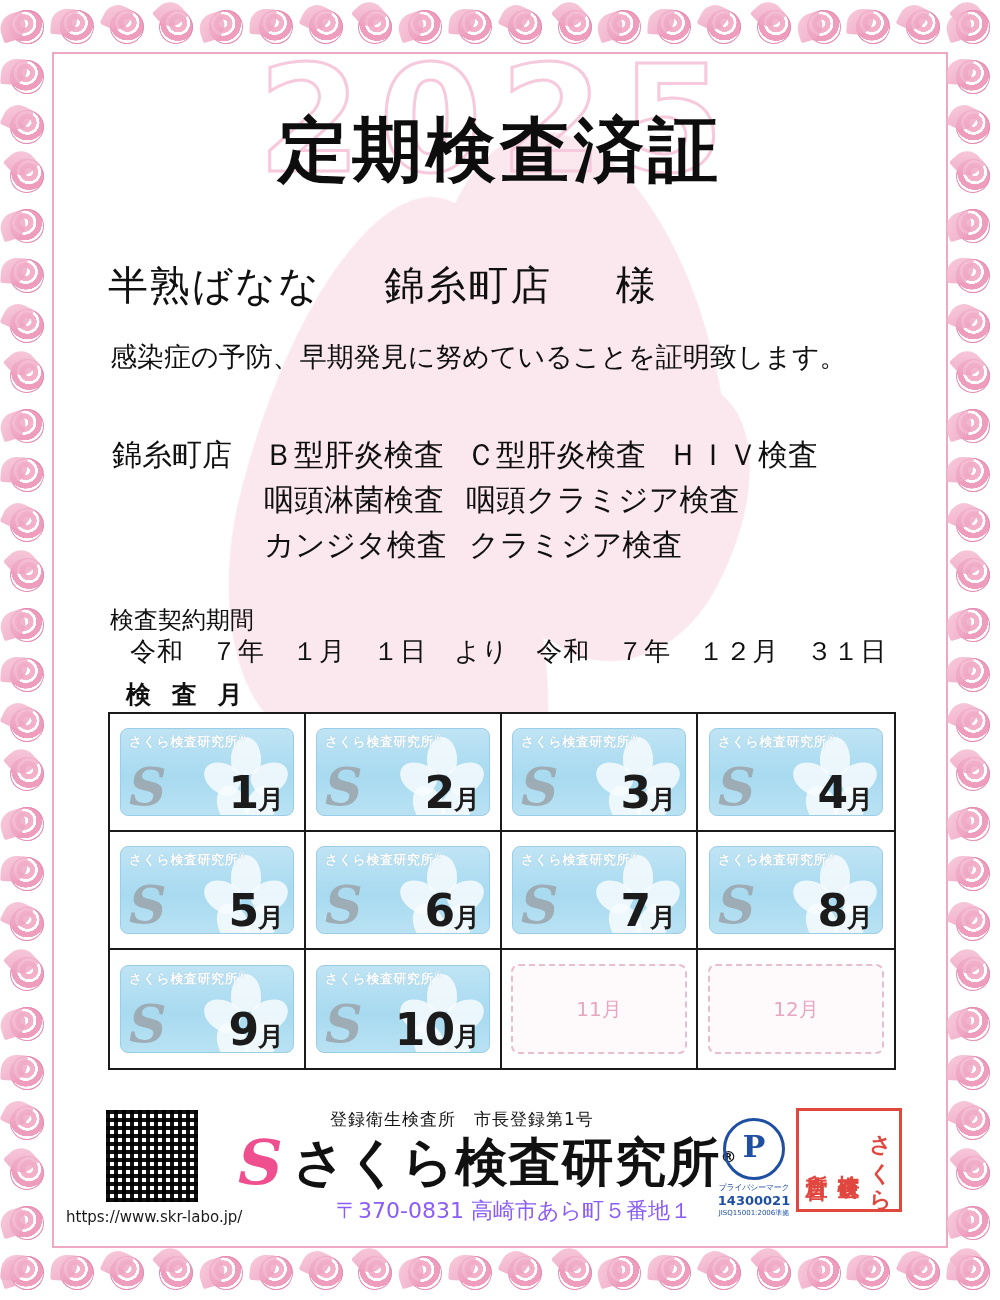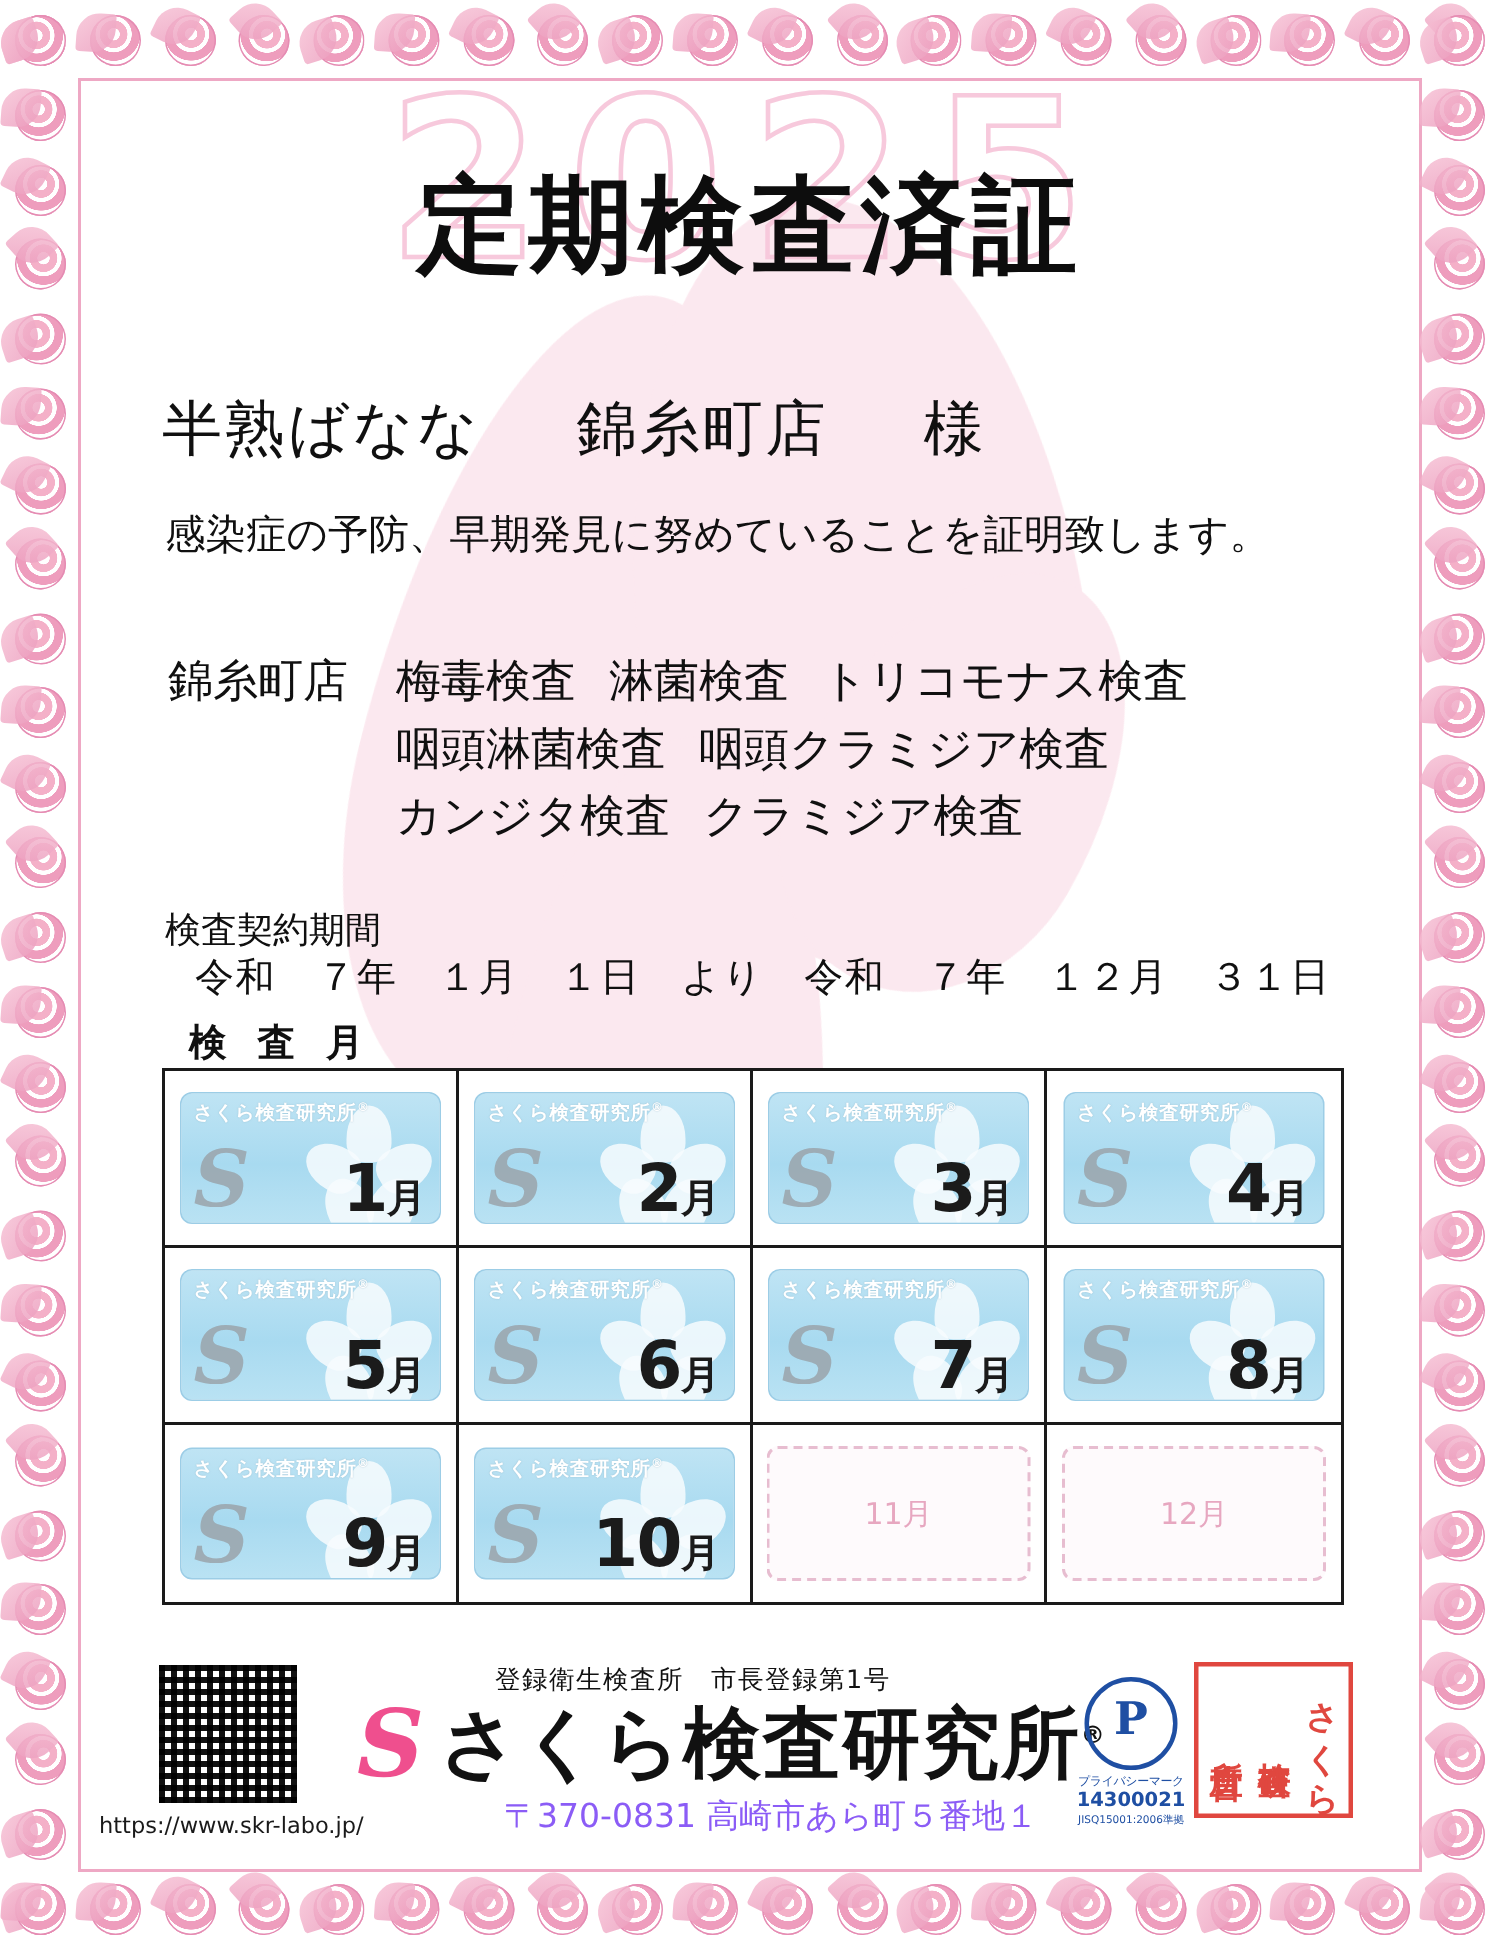--- a/index.html
+++ b/index.html
@@ -411,21 +411,21 @@
       <span>様</span>
     </div>
 
     <div class="statement">
       <div>感染症の予防、早期発見に努めていることを証明致します。</div>
     </div>
 
     <div class="items-block">
       <span class="items-label">錦糸町店</span><span class="items-lines">
         <div class="line">
-          <span>梅毒検査</span><span class="sp"></span><span>淋菌検査</span><span class="sp"></span><span>トリコモナス検査</span>
+          <span>Ｂ型肝炎検査</span><span class="sp"></span><span>Ｃ型肝炎検査</span><span class="sp"></span><span>ＨＩＶ検査</span>
         </div>
         <div class="line">
           <span>咽頭淋菌検査</span><span class="sp"></span><span>咽頭クラミジア検査</span>
         </div>
         <div class="line">
           <span>カンジタ検査</span><span class="sp"></span><span>クラミジア検査</span>
         </div>
       </span>
     </div>
 

